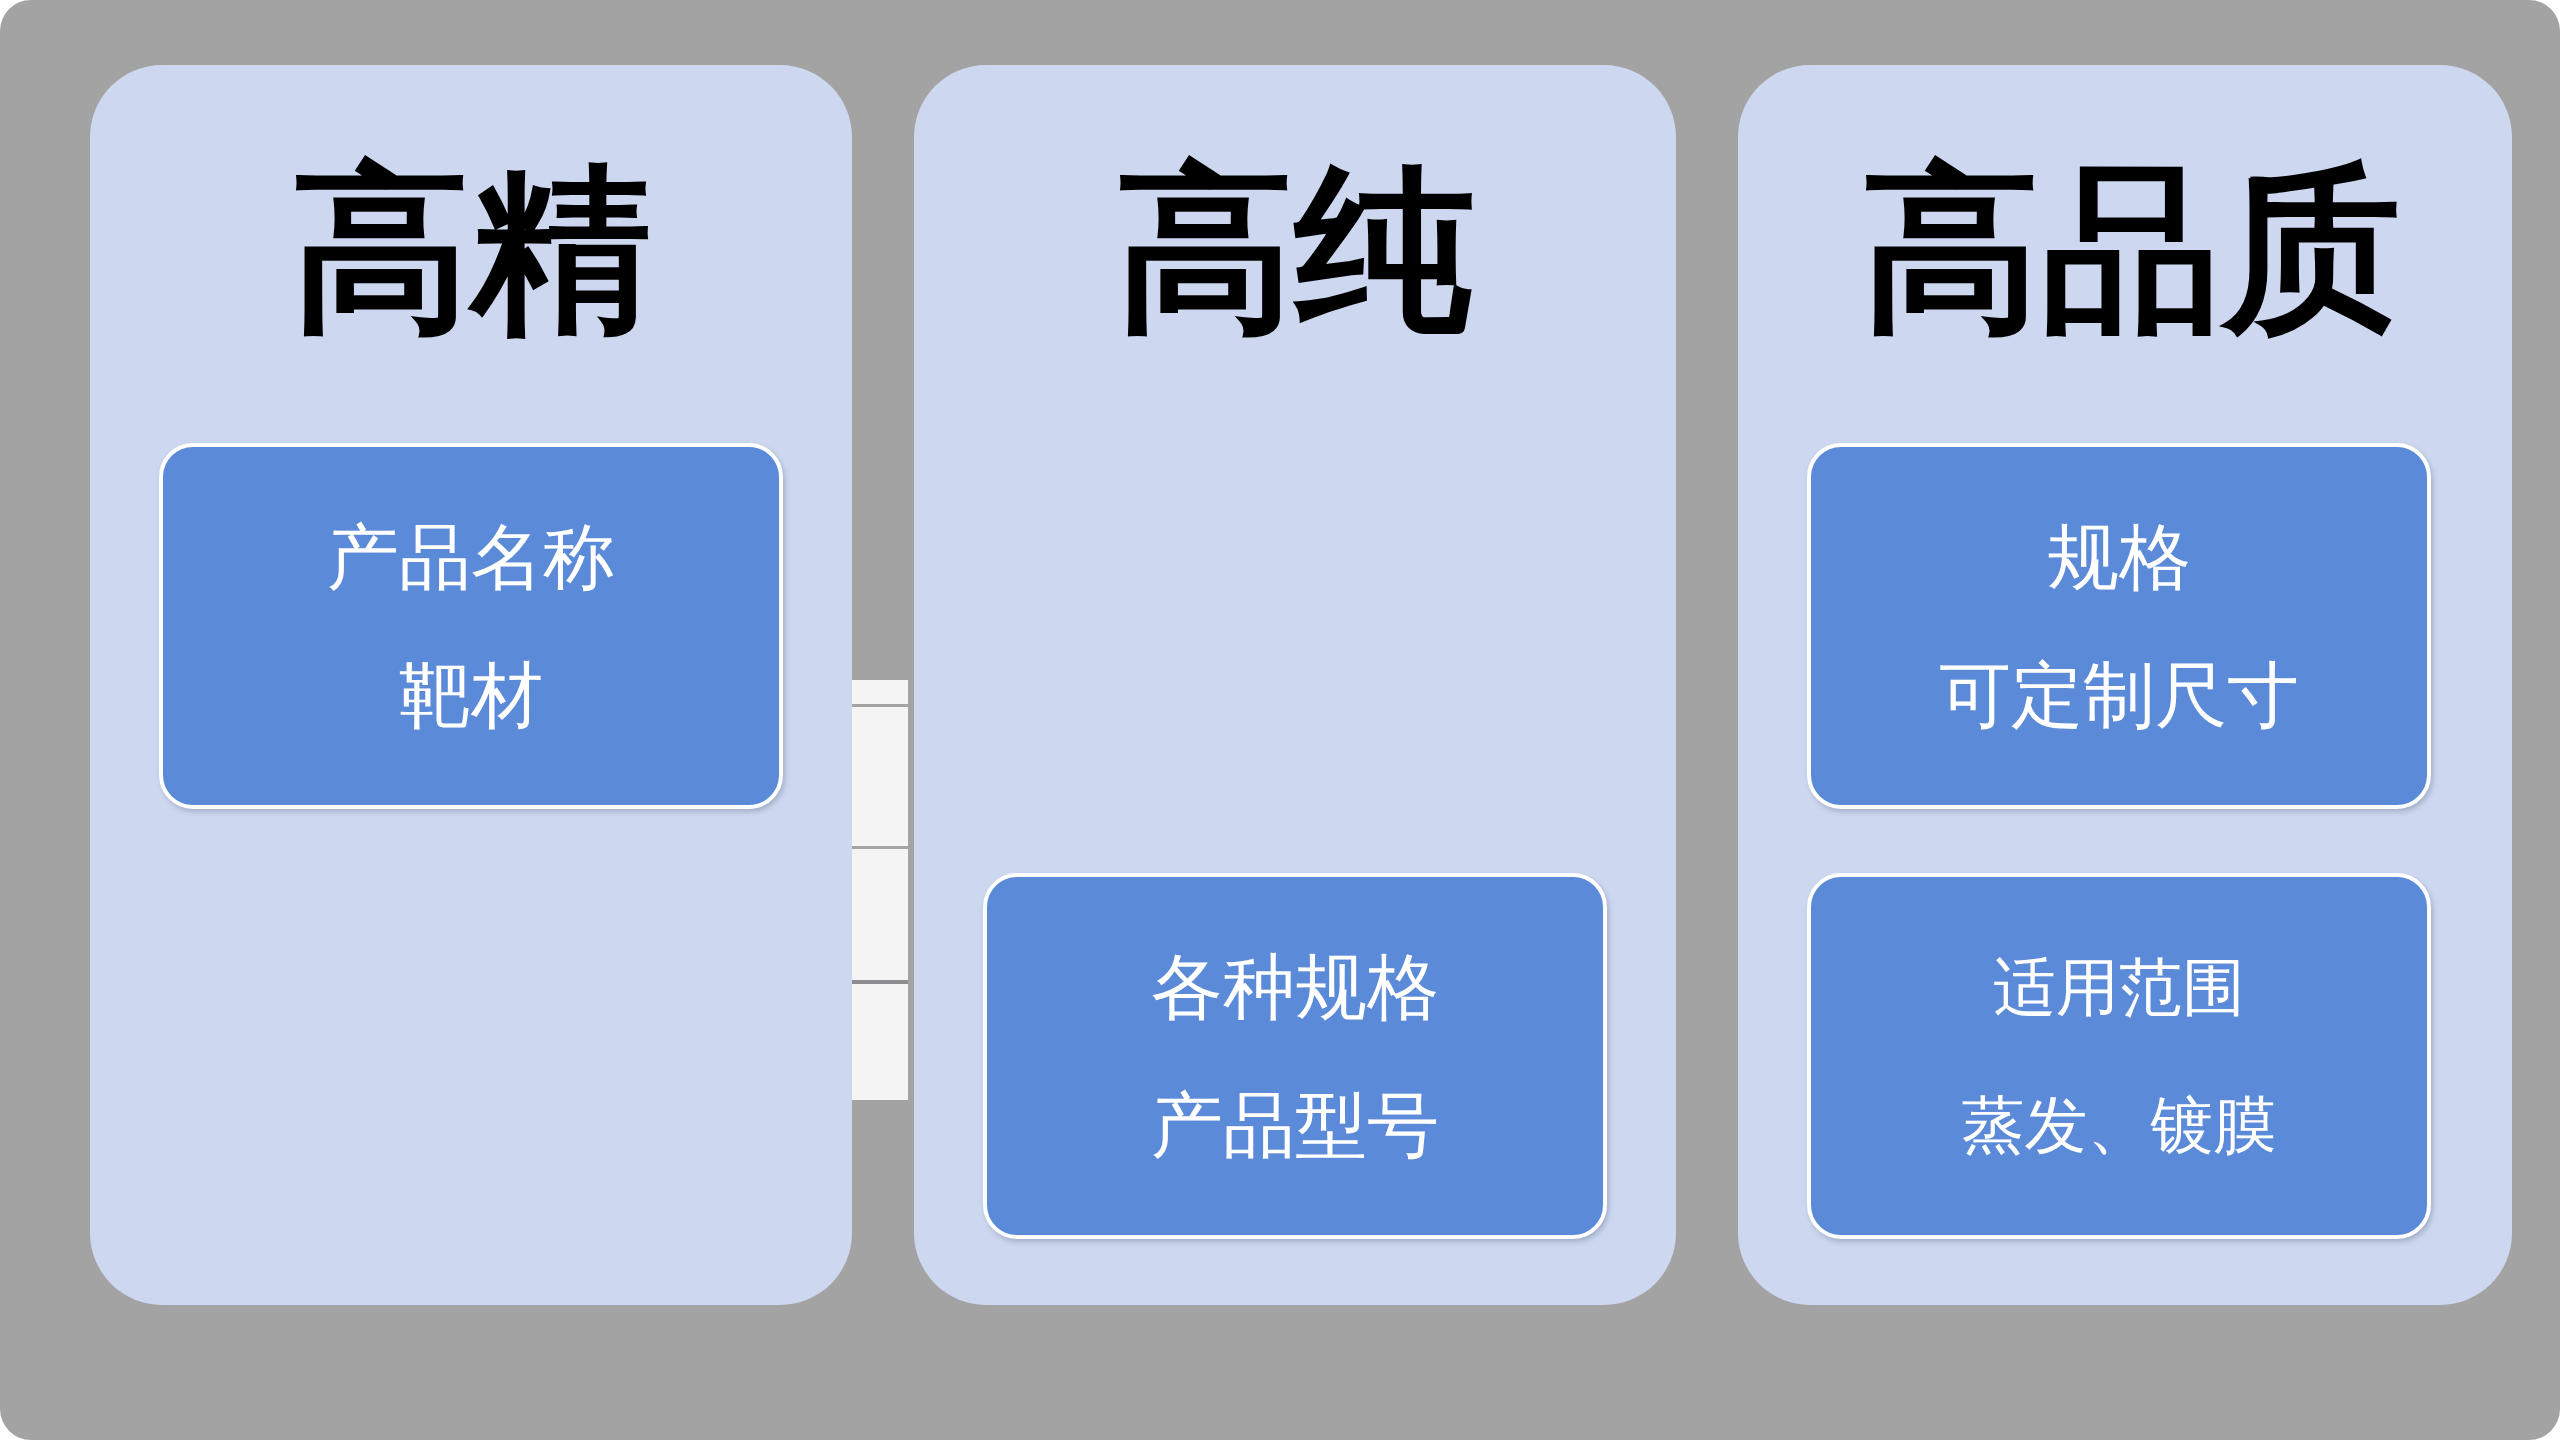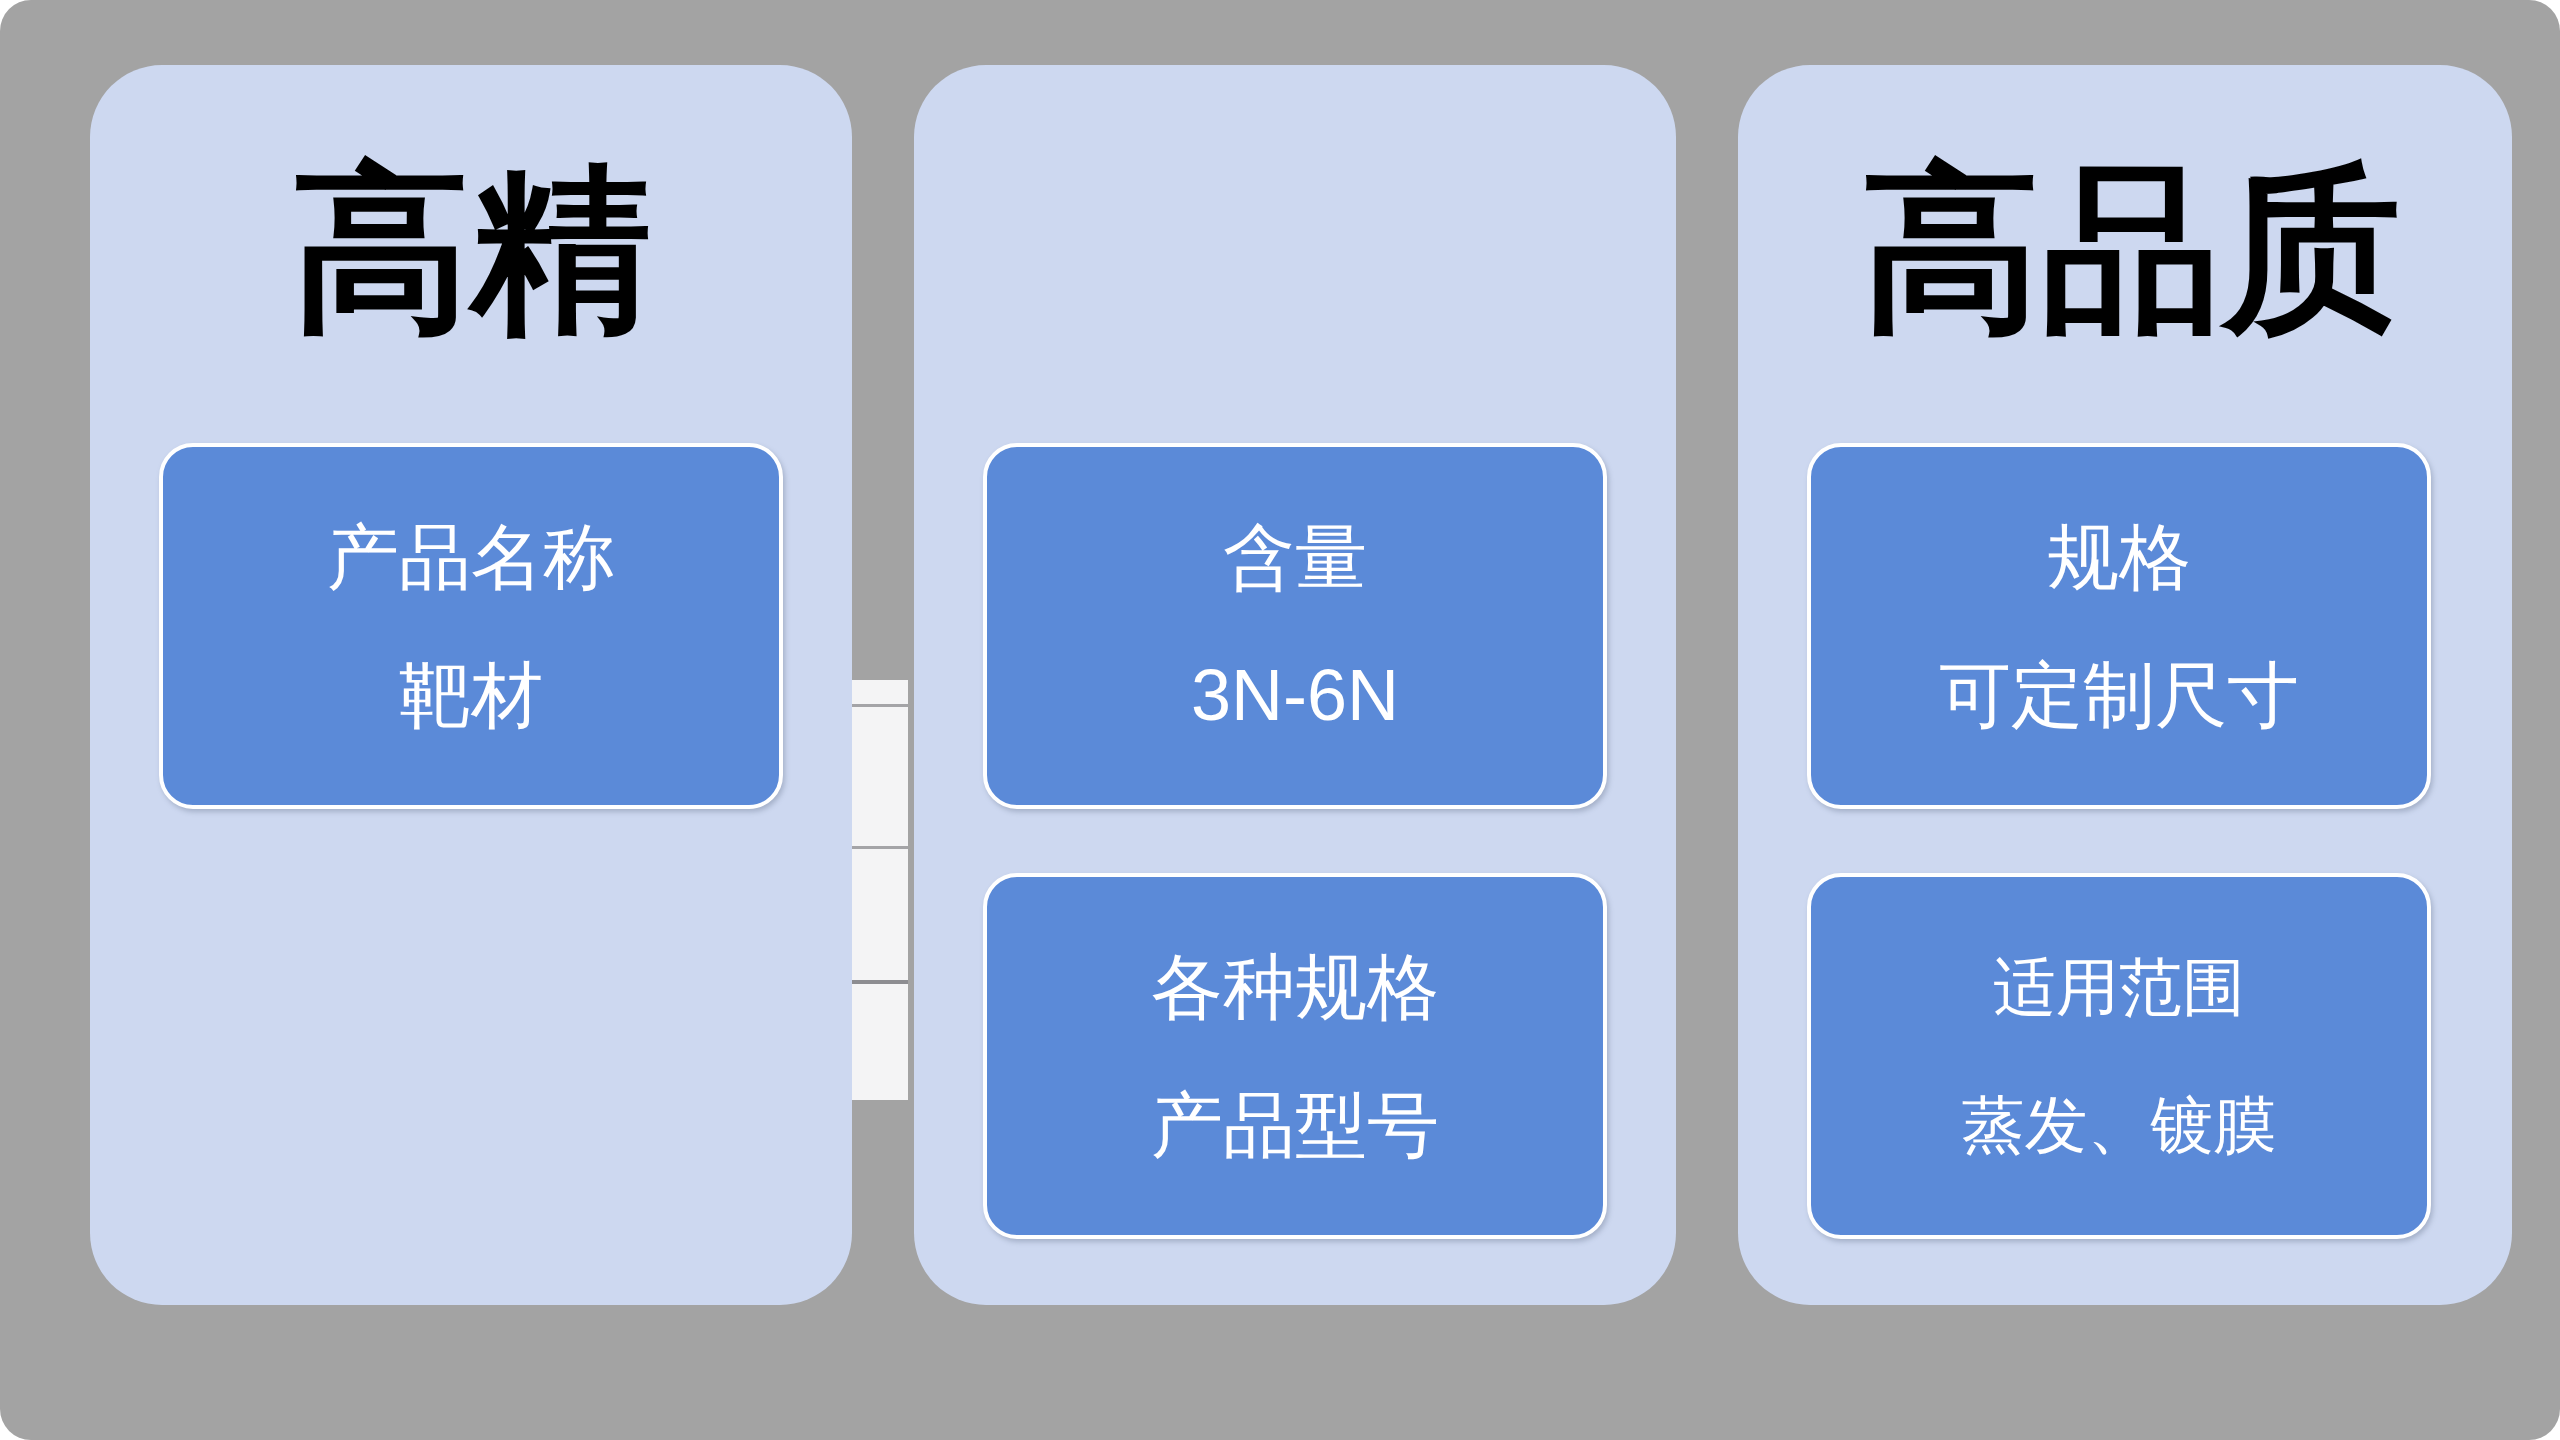--- a/index.html
+++ b/index.html
@@ -105,24 +105,21 @@
 
   <div class="panel p1">
     <div class="panel-title">高精</div>
     <div class="card c1">
       <div class="line">产品名称</div>
       <div class="line">靶材</div>
     </div>
   </div>
 
   <div class="panel p2">
-    <div class="card c1">
-      <div class="line">含量</div>
-      <div class="line">3N-6N</div>
-    </div>
+    <div class="panel-title">高纯</div>
     <div class="card c2">
       <div class="line">各种规格</div>
       <div class="line">产品型号</div>
     </div>
   </div>
 
   <div class="panel p3">
     <div class="panel-title">高品质</div>
     <div class="card c2 small">
       <div class="line">适用范围</div>

